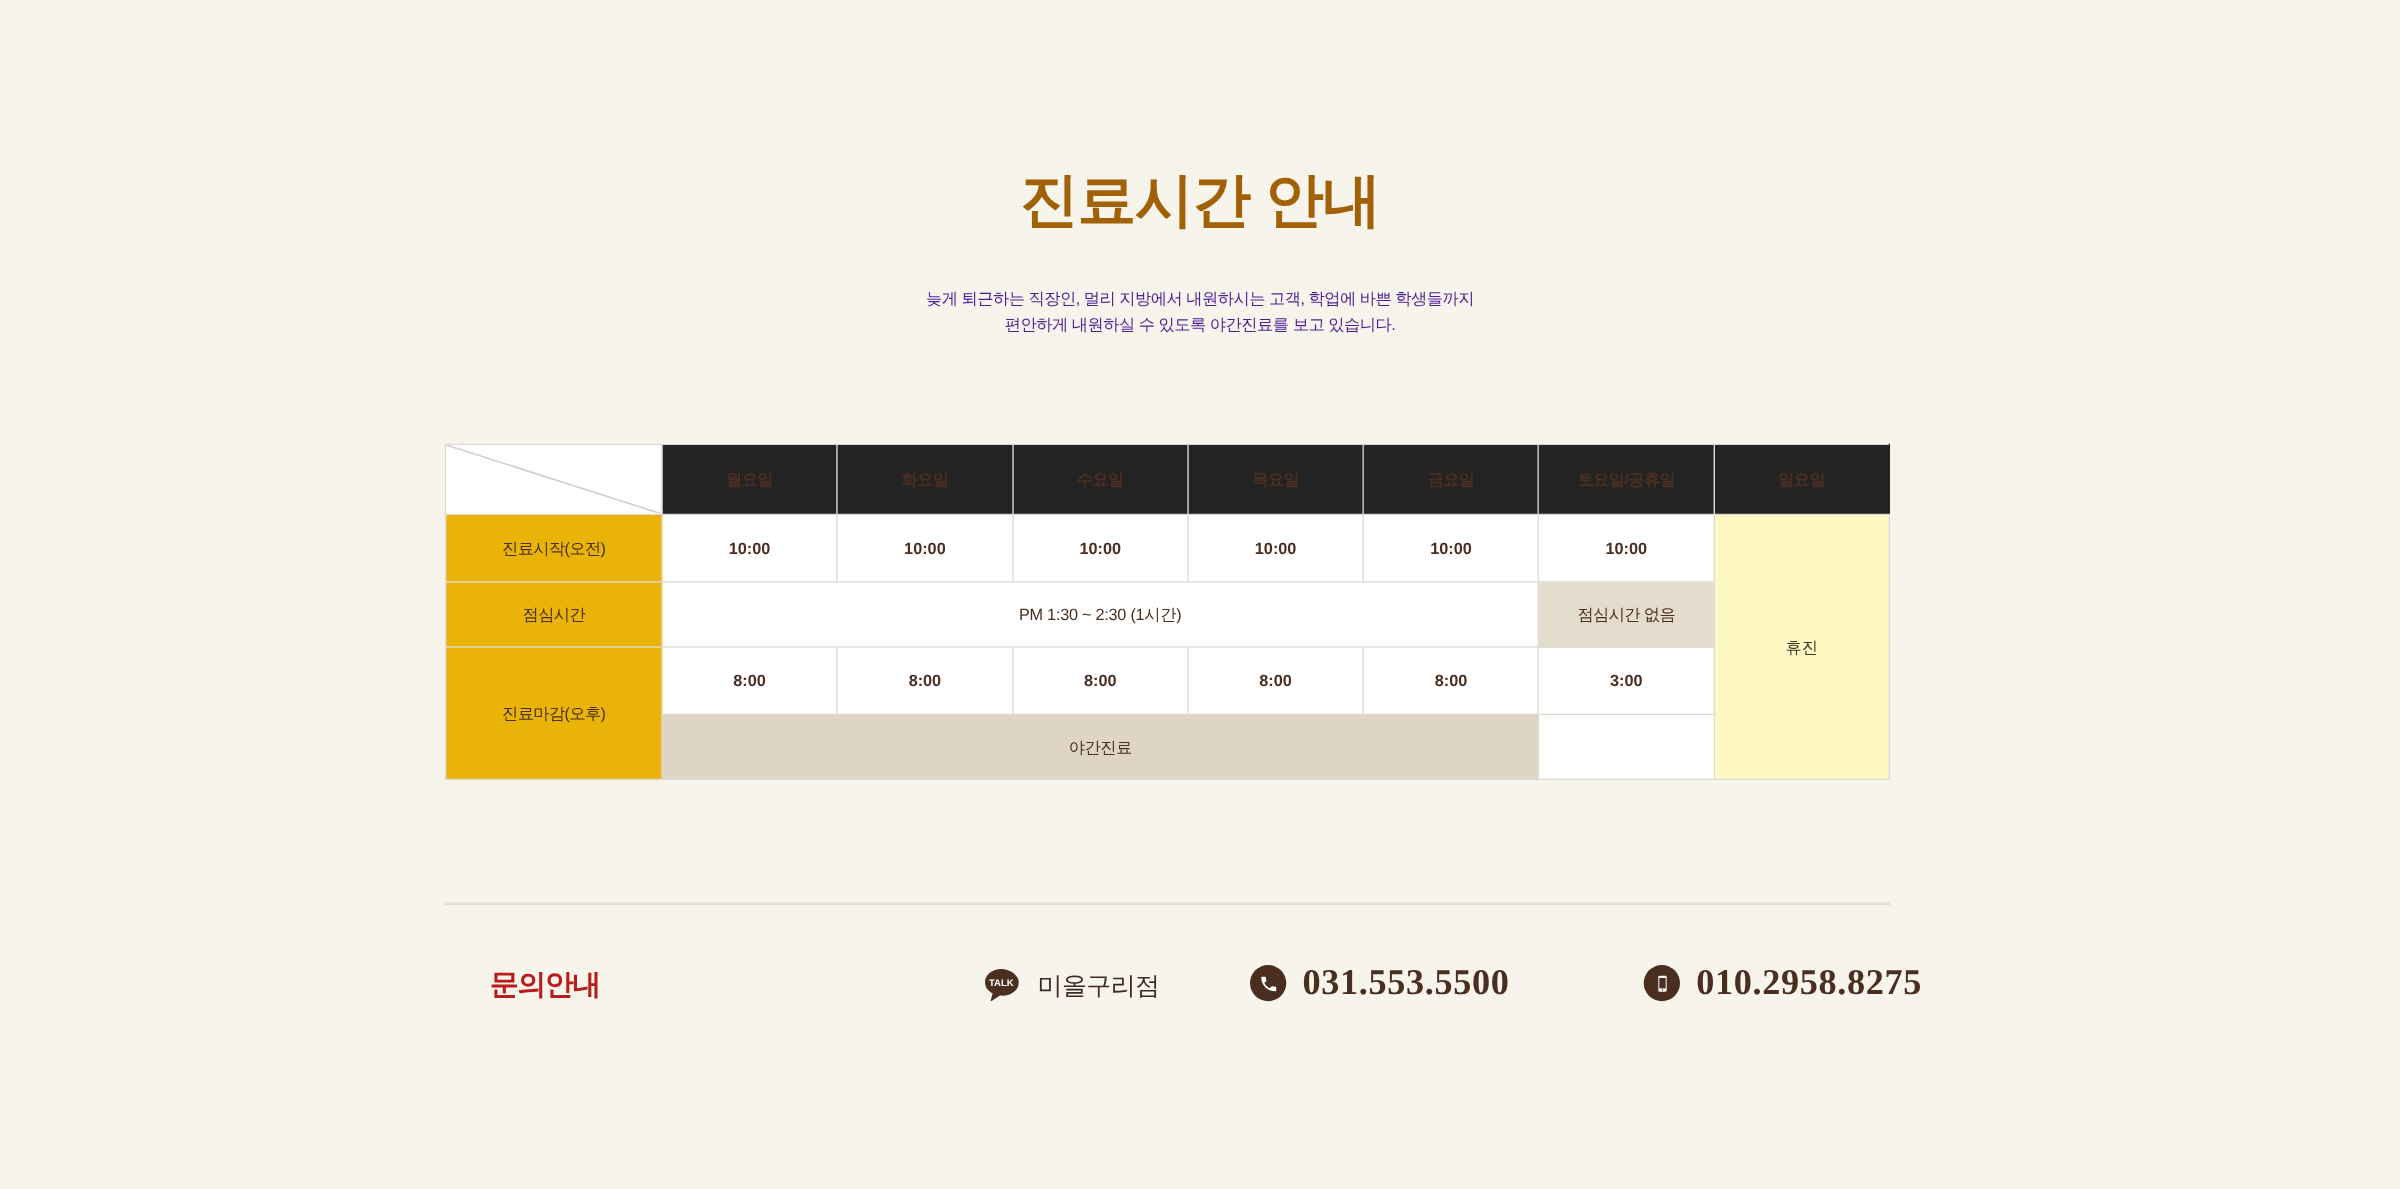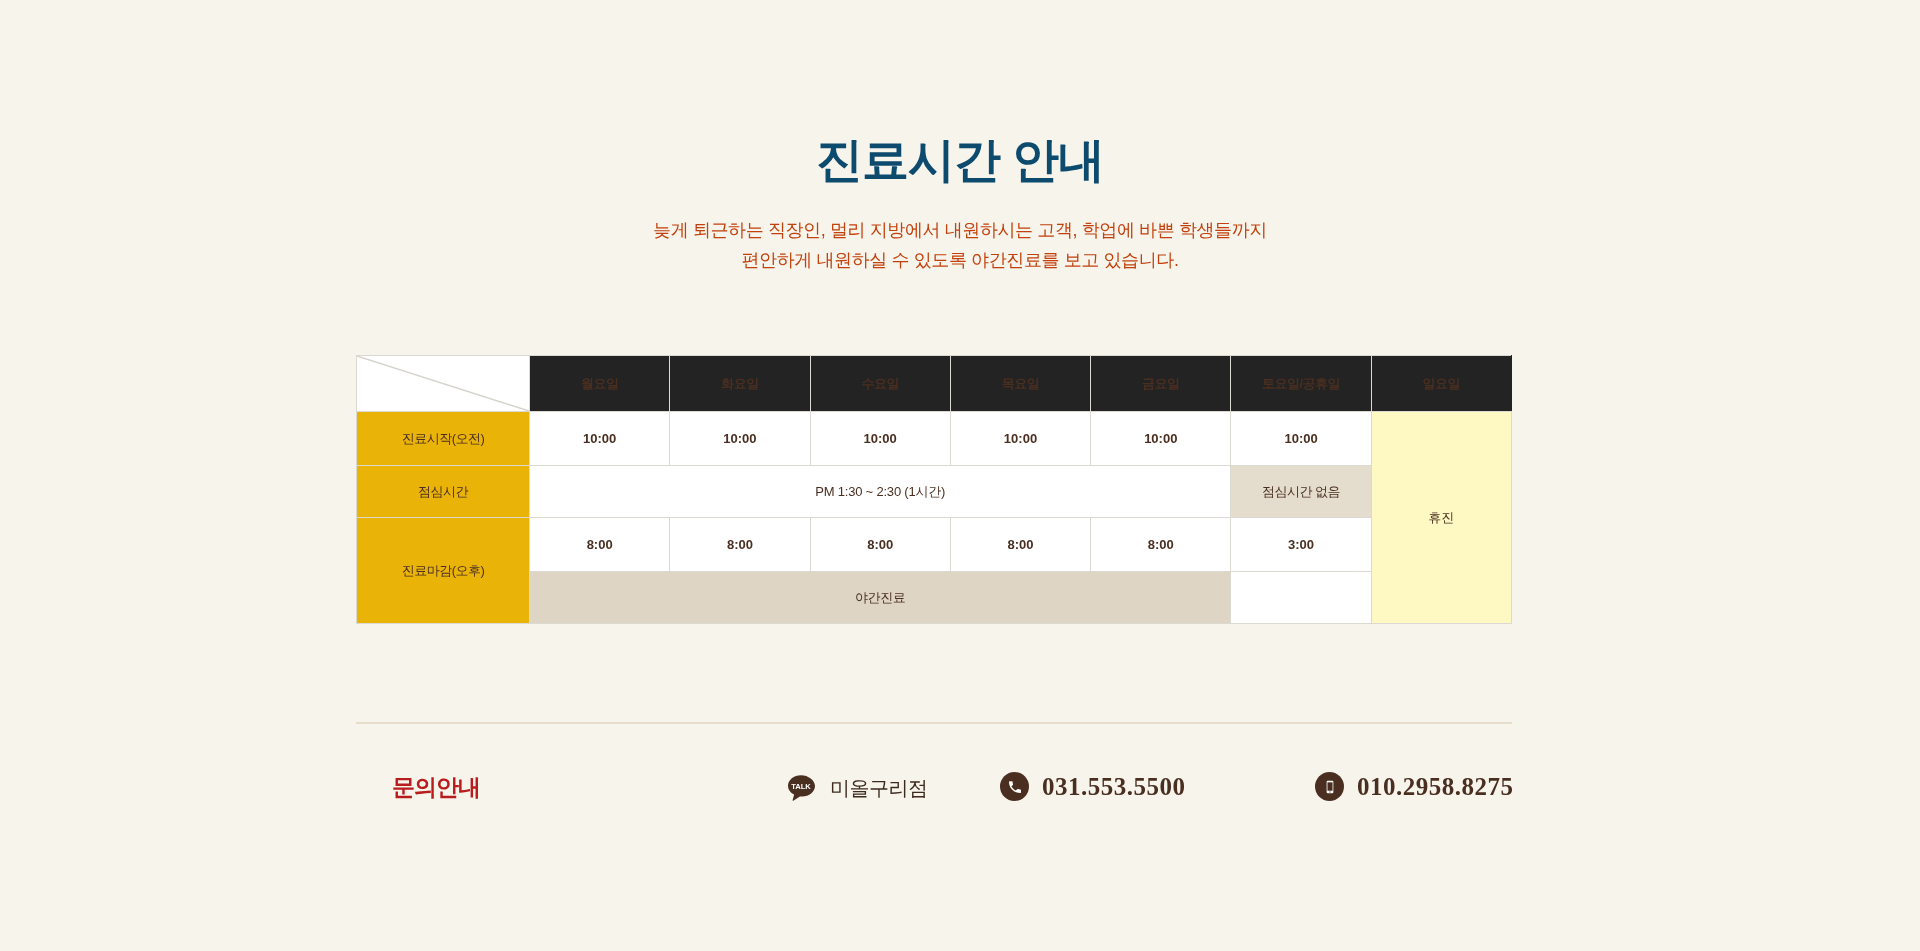--- a/index.html
+++ b/index.html
@@ -25,30 +25,30 @@
     top: 132px;
     left: 0;
     width: 1920px;
     text-align: center;
   }
   .page-title {
     margin: 0;
     font-size: 47px;
     font-weight: 700;
     letter-spacing: -1px;
-    color: #0c4a6e;
+    color: #a16207;
     line-height: 1.2;
   }
   .subtitle {
-    margin: 0;
+    margin: 12px;
     padding-top: 28px;
-    font-size: 18px;
+    font-size: 13px;
     font-weight: 400;
     line-height: 1.62;
-    color: #c2410c;
+    color: #4c1d95;
     letter-spacing: -0.4px;
   }
   .subtitle span { display: block; }
 
   
   .schedule-wrap {
     position: absolute;
     left: 356px;
     top: 355px;
     width: 1156px;
@@ -203,21 +203,21 @@
   .icon-circle svg { display: block; }
 
   .kakao-label {
     font-size: 20px;
     font-weight: 400;
     color: #3d2a1e;
     letter-spacing: -0.5px;
   }
   .phone-number {
     font-family: "Liberation Serif", "DejaVu Serif", serif;
-    font-size: 25px;
+    font-size: 29px;
     font-weight: 700;
     color: #4a2f21;
     letter-spacing: 0.5px;
     line-height: 1;
   }
 </style>
 </head>
 <body>
 
 <div class="page">

